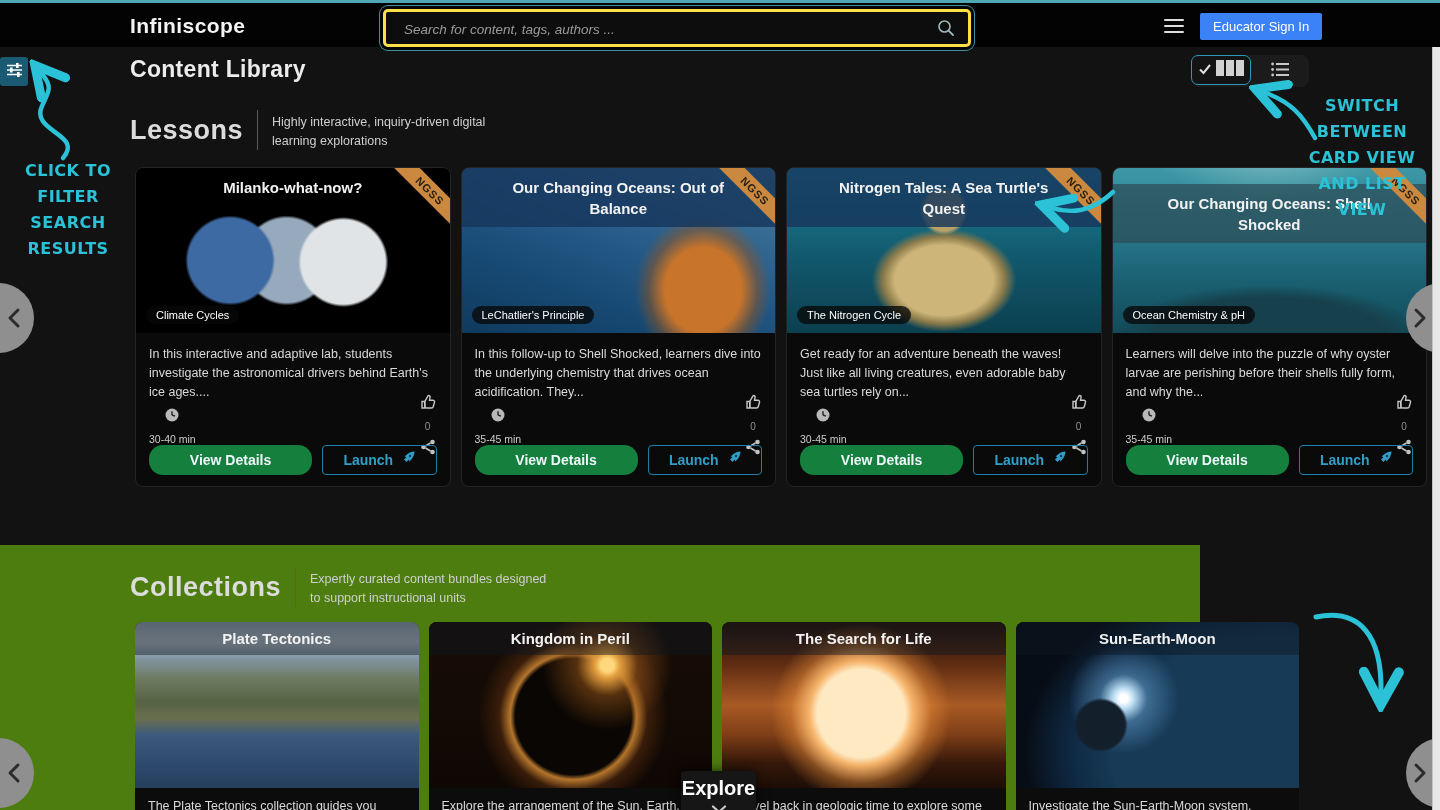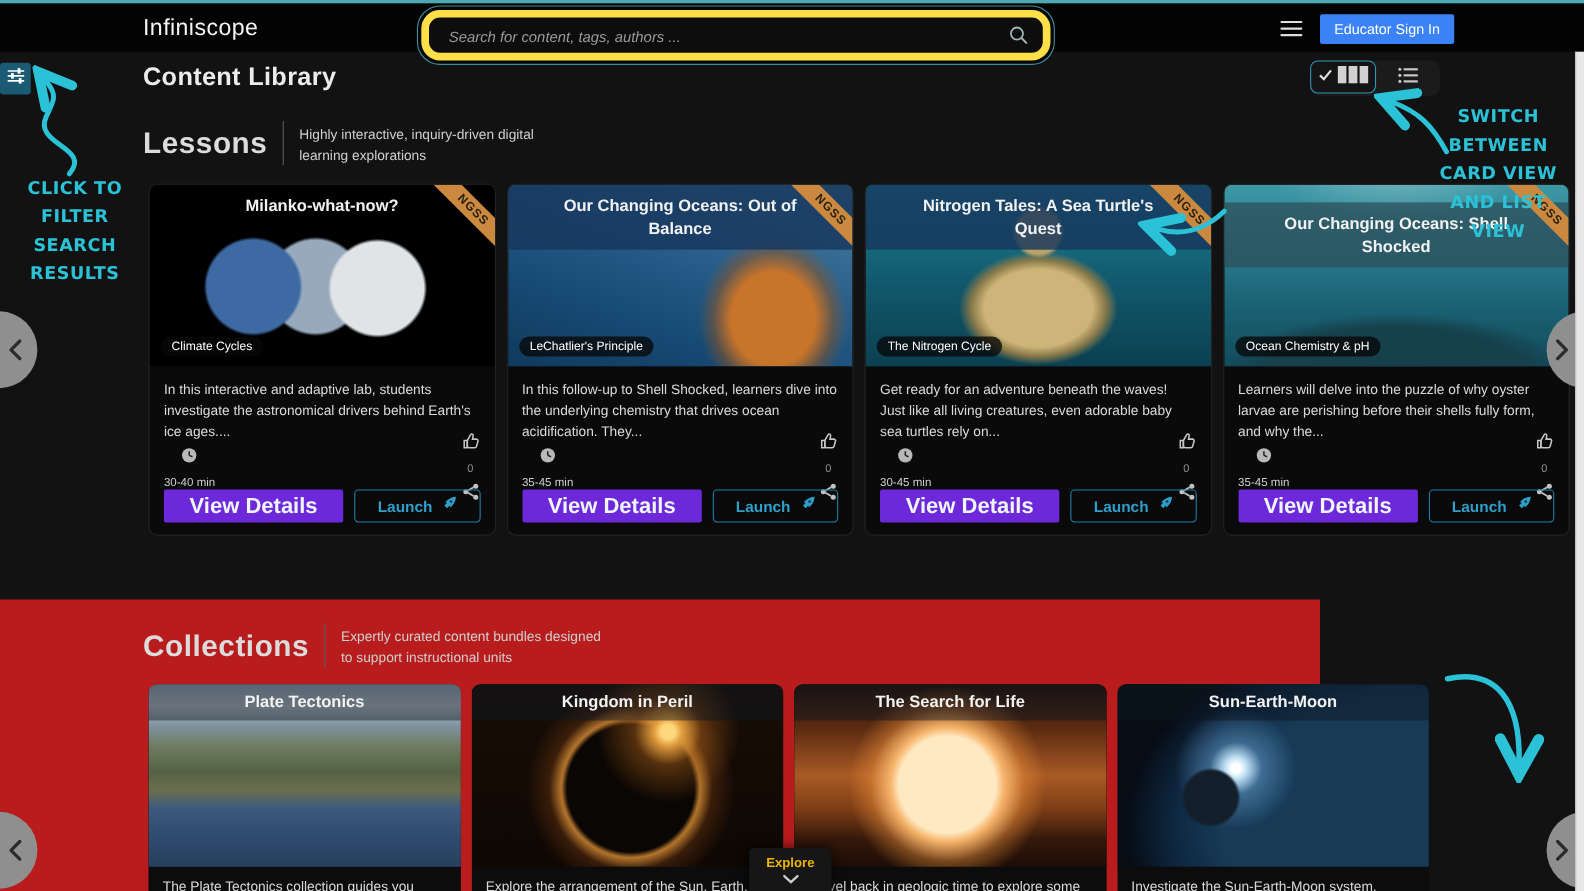--- a/index.html
+++ b/index.html
@@ -2,23 +2,23 @@
 <html><head>
 <meta charset="utf-8">
 <style>
   html,body{margin:0;padding:0;background:#121212;}
   .page{position:relative;width:1440px;height:810px;overflow:hidden;background:#121212;
         font-family:"Liberation Sans",sans-serif;color:#e6e6e6;}
 
   
   .topline{position:absolute;left:0;top:0;width:1440px;height:3px;background:#4fa7b4;z-index:20;}
   .navbar{position:absolute;left:0;top:3px;width:1440px;height:44px;background:#030303;z-index:19;}
-  .logo{position:absolute;left:130px;top:11px;font-size:21px;font-weight:400;color:#f4f4f4;letter-spacing:.4px;}
-  .search{position:absolute;left:383px;top:6px;width:558px;height:32px;border-radius:17px;background:#0d0d0d;
-          border:7px solid #fde047;box-shadow:0 0 0 3px #060606,0 0 0 4px #3f8f9d;}
+  .logo{position:absolute;left:130px;top:11px;font-size:21px;font-weight:700;color:#f4f4f4;letter-spacing:.4px;}
+  .search{position:absolute;left:383px;top:6px;width:558px;height:32px;border-radius:5px;background:#0d0d0d;
+          border:3px solid #fde047;box-shadow:0 0 0 3px #060606,0 0 0 4px #3f8f9d;padding-left:24px;}
   .search input{position:absolute;left:16px;top:0;width:500px;height:100%;background:transparent;border:none;outline:none;
           color:#bbb;font-style:italic;font-size:13.5px;font-family:"Liberation Sans",sans-serif;}
   .search input::placeholder{color:#9b9b9b;}
   .search .mag{position:absolute;right:13px;top:7px;}
   .hamburger{position:absolute;left:1164px;top:16px;width:20px;height:14px;cursor:pointer;}
   .hamburger div{height:2.4px;background:#dedede;margin-bottom:3.4px;border-radius:1px;}
   .signin{position:absolute;left:1200px;top:10px;height:27px;line-height:27px;padding:0 13px;background:#3b82f6;
           color:#fff;font-size:13px;border-radius:2px;cursor:pointer;}
 
   
@@ -51,21 +51,21 @@
   .ribbon{position:absolute;top:0;right:0;width:64px;height:64px;overflow:hidden;z-index:6;}
   .ribbon span{position:absolute;width:92px;text-align:center;transform:rotate(45deg);right:-26px;top:14px;
         background:#cb8940;color:#2a2010;font-size:11px;font-weight:700;letter-spacing:1px;padding:3px 0;}
   .ldesc{padding:12px 13px 0;font-size:12.5px;color:#dadada;line-height:1.5;height:80px;overflow:hidden;}
   .lmeta{position:absolute;left:13px;right:13px;bottom:50px;height:20px;display:flex;align-items:center;
          justify-content:space-between;}
   .lmeta .left,.lmeta .right{display:flex;align-items:center;gap:7px;flex-direction:column;}
   .dur{font-size:10.5px;color:#cdcdcd;}
   .likes{font-size:10px;color:#8f8f8f;}
   .lbtns{position:absolute;left:13px;right:13px;bottom:11px;display:flex;gap:10px;}
-  .btn-view{flex:1.45;height:30px;background:#6d28d9;border-radius:2px;color:#eef6fa;font-size:20px;font-weight:700;
+  .btn-view{flex:1.45;height:30px;background:#15803d;border-radius:14px;color:#eef6fa;font-size:14px;font-weight:700;
          display:flex;align-items:center;justify-content:center;cursor:pointer;}
   .btn-launch{flex:1;height:30px;border:1px solid #1d80a8;border-radius:4px;color:#2f9fc9;font-size:14px;font-weight:700;
          display:flex;align-items:center;justify-content:center;gap:7px;cursor:pointer;box-sizing:border-box;}
 
   
   .img-three-earth-globes{background:
      radial-gradient(circle 44px at 66% 57%, #e0e4e7 0 42px, rgba(0,0,0,0) 45px),
      radial-gradient(circle 44px at 30% 56%, #3e6aa4 0 42px, rgba(0,0,0,0) 45px),
      radial-gradient(circle 44px at 48% 56%, #97a9bd 0 42px, rgba(0,0,0,0) 45px),
      #000;}
@@ -75,21 +75,21 @@
   .img-sea-turtle{background:
      radial-gradient(circle 24px at 50% 26%, #b9a268 0 20px, rgba(0,0,0,0) 24px),
      radial-gradient(ellipse 95px 68px at 50% 68%, #cdb478 0 52%, #8a7a4a 64%, rgba(0,0,0,0) 76%),
      linear-gradient(180deg, #1f8496 0%, #11586c 55%, #0b4050 100%);}
   .img-underwater-reef{background:
      radial-gradient(ellipse 200px 70px at 50% 104%, #16414c 0 60%, rgba(0,0,0,0) 78%),
      radial-gradient(ellipse 160px 60px at 50% -6%, rgba(255,255,255,.28), rgba(0,0,0,0) 70%),
      linear-gradient(180deg, #3d98a6 0%, #2a7d8f 35%, #1b6375 65%, #124b5b 100%);}
 
   
-  .collections{position:absolute;left:0;top:545px;width:1200px;height:265px;background:#b91c1c;}
+  .collections{position:absolute;left:0;top:545px;width:1200px;height:265px;background:#4d7c0f;}
   .crow{position:absolute;left:135px;top:77px;width:1164px;display:grid;grid-template-columns:repeat(4,1fr);gap:10px;}
   .ccard{position:relative;height:230px;background:#0c0c0c;border-radius:8px;overflow:hidden;}
   .cmedia{position:relative;height:166px;}
   .ctitle{position:absolute;left:0;top:0;right:0;padding:8px 10px;text-align:center;font-size:15px;font-weight:700;
          color:#f2f2f2;background:rgba(14,22,34,.45);z-index:3;}
   .cdesc{padding:9px 13px 0;font-size:12.5px;color:#dadada;line-height:1.45;}
 
   .img-mountain-lake{background:
      linear-gradient(180deg,#96a7b6 0%,#b5bfc7 12%,#8195a3 22%,#6e7b62 34%,#556344 48%,#6a6f4e 58%,
                      #3c5a7e 68%,#2e4a6d 85%,#263f5e 100%);}
@@ -102,21 +102,21 @@
      linear-gradient(180deg, #241208 0%, #5e2c12 25%, #a85a24 50%, #7e3e16 68%, #35180a 85%, #1d0d06 100%);}
   .img-earth-from-space{background:
      radial-gradient(circle 26px at 30% 62%, #141f2c 0 24px, rgba(0,0,0,0) 27px),
      radial-gradient(circle at 38% 46%, #ffffff 0 2%, #bfe0f5 5%, rgba(110,170,220,.45) 12%, rgba(0,0,0,0) 28%),
      radial-gradient(ellipse 300px 210px at 92% 78%, #173a57 0 55%, #0e2740 70%, rgba(0,0,0,0) 84%),
      #070d16;}
 
   
   .explore{position:absolute;left:681px;top:771px;width:75px;height:44px;background:#161616;border-radius:4px;
      box-shadow:0 0 12px rgba(0,0,0,.7);z-index:40;text-align:center;cursor:pointer;}
-  .explore .lbl{font-size:12px;font-weight:700;color:#eab308;margin-top:6px;}
+  .explore .lbl{font-size:20px;font-weight:700;color:#ffffff;margin-top:6px;}
   .explore svg{margin-top:2px;}
 
   
   .circ{position:absolute;width:70px;height:70px;border-radius:50%;background:#8f8f8f;z-index:30;cursor:pointer;}
   .circ svg{position:absolute;top:24px;}
   .circ.left{left:-36px;} .circ.left svg{left:42px;}
   .circ.right{right:-36px;} .circ.right svg{left:6px;}
   .c-l1{top:283px;} .c-r1{top:283px;} .c-l2{top:738px;} .c-r2{top:738px;}
 
   

